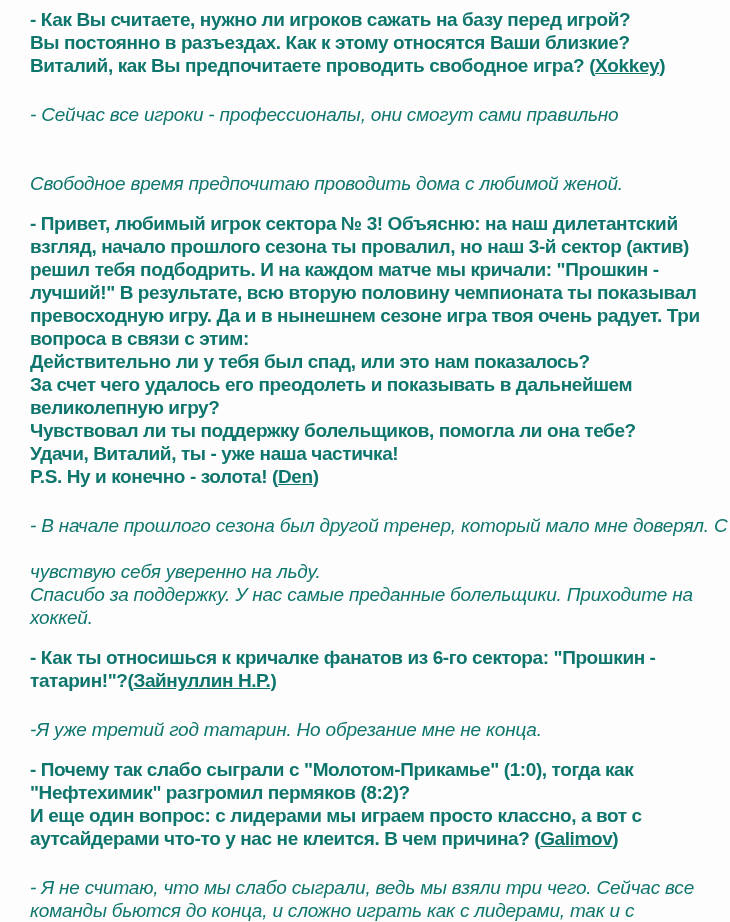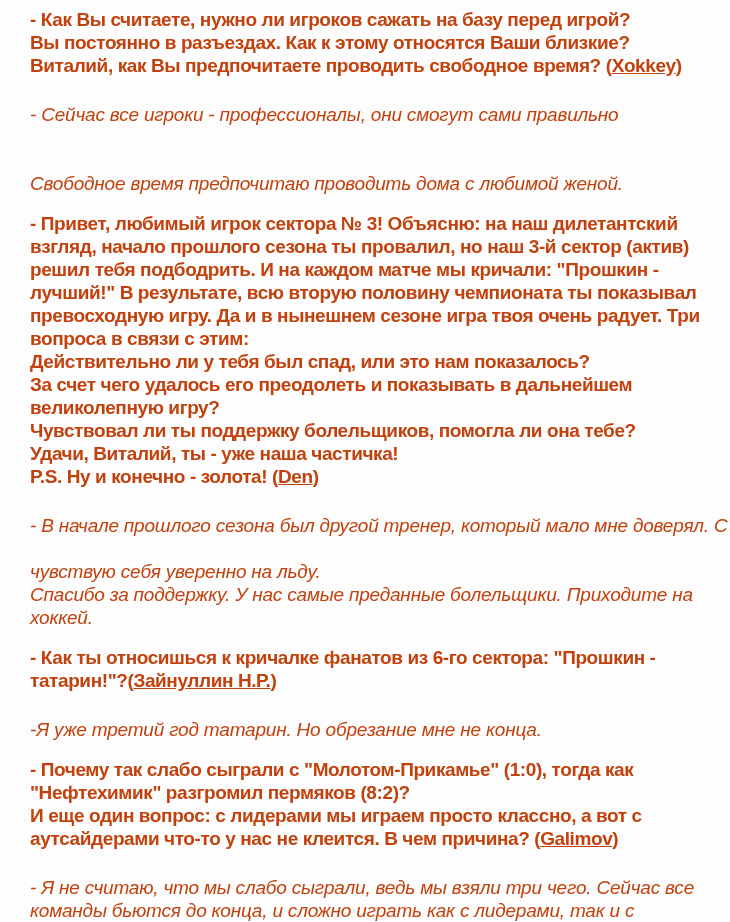--- a/index.html
+++ b/index.html
@@ -15,21 +15,21 @@
   .article {
     box-sizing: border-box;
     width: 730px;
     height: 922px;
     padding: 8px 10px 0 30px;
     overflow: hidden;
   }
   p.question, p.answer {
     margin: 0 0 17px 0;
     line-height: 23px;
-    color: #c2410c;
+    color: #0f766e;
     white-space: nowrap; 
   }
   p.question {
     font-family: "Liberation Sans", sans-serif;
     font-weight: bold;
     font-size: 19px;
     letter-spacing: -0.4px;
   }
   p.answer {
     font-family: "Liberation Sans", sans-serif;
@@ -42,21 +42,21 @@
   .name-link {
     text-decoration: underline;
     text-align: center;
   }
 </style>
 </head>
 <body>
 
 <main class="article">
   <div id="blocks">
-      <p class="question"><span>- Как Вы считаете, нужно ли игроков сажать на базу перед игрой?</span><br><span>Вы постоянно в разъездах. Как к этому относятся Ваши близкие?</span><br><span>Виталий, как Вы предпочитаете проводить свободное время? (</span><span class="name-link">Xokkey</span><span>)</span></p>
+      <p class="question"><span>- Как Вы считаете, нужно ли игроков сажать на базу перед игрой?</span><br><span>Вы постоянно в разъездах. Как к этому относятся Ваши близкие?</span><br><span>Виталий, как Вы предпочитаете проводить свободное игра? (</span><span class="name-link">Xokkey</span><span>)</span></p>
       <p class="answer"><span>- Сейчас все игроки - профессионалы, они смогут сами правильно</span><br><br><br><span>Свободное время предпочитаю проводить дома с любимой женой.</span></p>
       <p class="question"><span>- Привет, любимый игрок сектора № 3! Объясню: на наш дилетантский</span><br><span>взгляд, начало прошлого сезона ты провалил, но наш 3-й сектор (актив)</span><br><span>решил тебя подбодрить. И на каждом матче мы кричали: "Прошкин -</span><br><span>лучший!" В результате, всю вторую половину чемпионата ты показывал</span><br><span>превосходную игру. Да и в нынешнем сезоне игра твоя очень радует. Три</span><br><span>вопроса в связи с этим:</span><br><span>Действительно ли у тебя был спад, или это нам показалось?</span><br><span>За счет чего удалось его преодолеть и показывать в дальнейшем</span><br><span>великолепную игру?</span><br><span>Чувствовал ли ты поддержку болельщиков, помогла ли она тебе?</span><br><span>Удачи, Виталий, ты - уже наша частичка!</span><br><span>P.S. Ну и конечно - золота! (</span><span class="name-link">Den</span><span>)</span></p>
       <p class="answer"><span>- В начале прошлого сезона был другой тренер, который мало мне доверял. С</span><br><br><span>чувствую себя уверенно на льду.</span><br><span>Спасибо за поддержку. У нас самые преданные болельщики. Приходите на</span><br><span>хоккей.</span></p>
       <p class="question"><span>- Как ты относишься к кричалке фанатов из 6-го сектора: "Прошкин -</span><br><span>татарин!"?(</span><span class="name-link">Зайнуллин Н.Р.</span><span>)</span></p>
       <p class="answer"><span>-Я уже третий год татарин. Но обрезание мне не конца.</span></p>
       <p class="question"><span>- Почему так слабо сыграли с "Молотом-Прикамье" (1:0), тогда как</span><br><span>"Нефтехимик" разгромил пермяков (8:2)?</span><br><span>И еще один вопрос: с лидерами мы играем просто классно, а вот с</span><br><span>аутсайдерами что-то у нас не клеится. В чем причина? (</span><span class="name-link">Galimov</span><span>)</span></p>
       <p class="answer"><span>- Я не считаю, что мы слабо сыграли, ведь мы взяли три чего. Сейчас все</span><br><span>команды бьются до конца, и сложно играть как с лидерами, так и с</span><br><span>аутсайдерами.</span></p>
     </div>
 </main>
 

